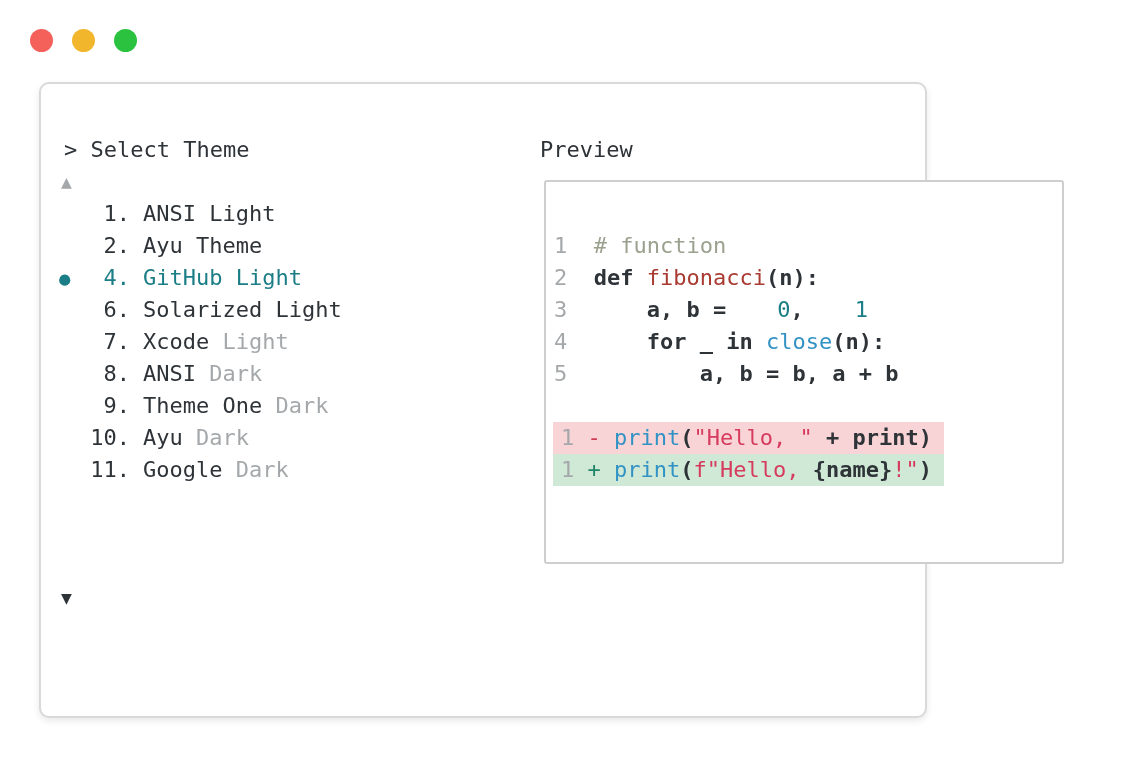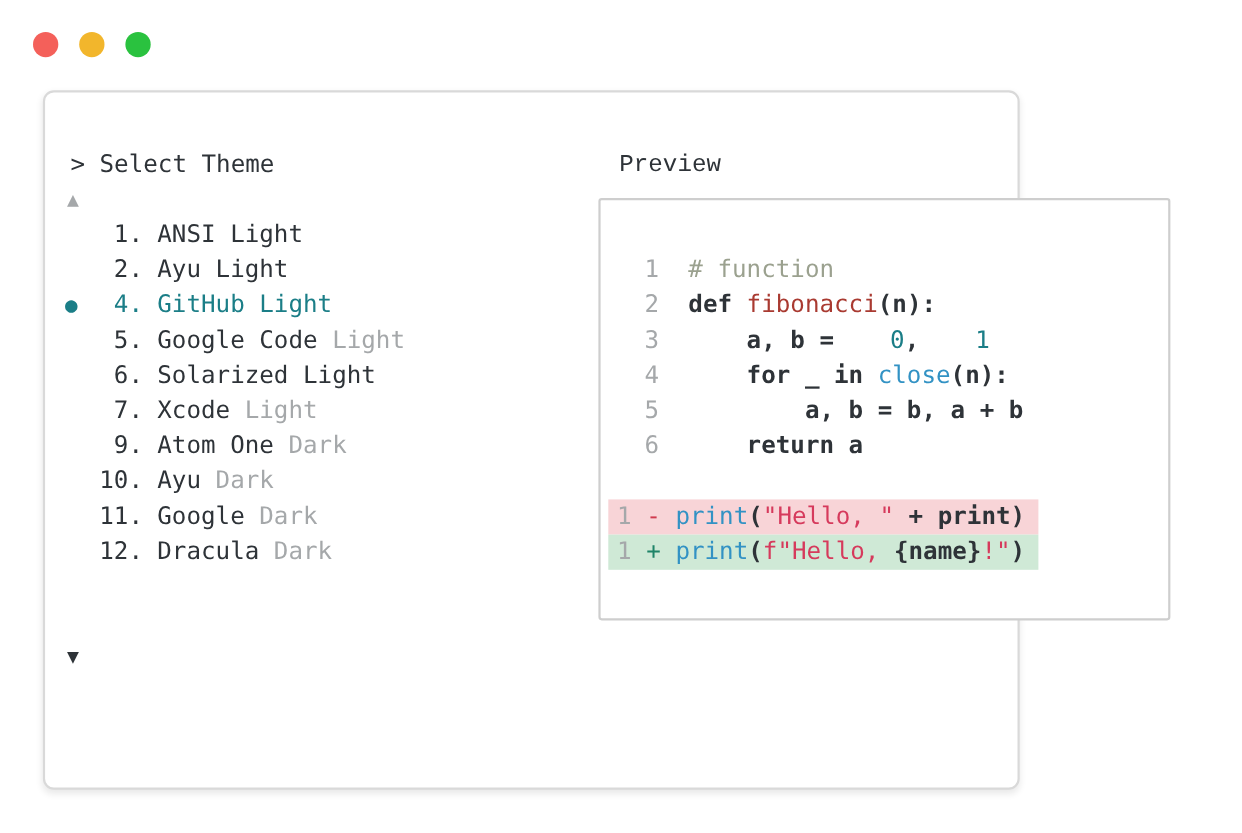--- a/index.html
+++ b/index.html
@@ -32,31 +32,31 @@
   .scroll-down{position:absolute;left:20px;top:498px;font-size:18px;line-height:32px;color:var(--dark);}
 
   #theme-list{position:absolute;left:0;top:114px;width:500px;}
   .row{height:32px;white-space:pre;cursor:default;}
   .marker{display:inline-block;width:20px;margin-left:18px;font-size:19px;color:var(--teal,#1b7e87);vertical-align:top;}
   .num{display:inline-block;width:51px;text-align:right;}
   .name{margin-left:13px;}
 
   .help{position:absolute;left:16px;top:560px;white-space:pre;color:var(--dim,#a5a8aa);}
 
-  .preview-label{position:absolute;left:522px;top:50px;color:var(--dark);font-family:Liberation Mono, monospace;}
+  .preview-label{position:absolute;left:499px;top:50px;color:var(--dark);}
   .preview-pane{
     position:absolute;left:503px;top:96px;width:520px;height:384px;
     box-sizing:border-box;
     border:2px solid var(--prev-border,#cecece);
     border-radius:3px;
     background:#ffffff;
     overflow:hidden;
   }
   #code-area{position:absolute;left:0;top:48px;width:100%;}
-  .cl{height:32px;white-space:pre;padding-left:40px;}
+  .cl{height:32px;white-space:pre;padding-left:8px;}
   .cl.diff{display:inline-block;height:32px;padding:0 12px 0 8px;margin-left:7px;}
   .cl.removed{background:var(--bg-removed,#f8d4d7);}
   .cl.added{background:var(--bg-added,#cfe9d6);}
 
   .tok.dk{color:var(--dark,#2e3338);font-weight:bold;}
   .tok.ln{color:var(--dim,#a5a8aa);}
   .tok.cm{color:var(--comment,#9ba18f);}
   .tok.fn{color:var(--fn-red,#a93a31);}
   .tok.bl{color:var(--blue,#3292c4);}
   .tok.num{color:var(--teal,#1b7e87);}
@@ -74,39 +74,37 @@
   <div class="tl red"></div>
   <div class="tl yellow"></div>
   <div class="tl green"></div>
 </div>
 
 <div class="window">
   <div class="prompt">&gt; Select Theme</div>
   <div class="scroll-up">▲</div>
   <div id="theme-list">
       <div class="row"><span class="marker"></span><span class="num">1.</span><span class="name"><span class="p dark">ANSI Light</span></span></div>
-      <div class="row"><span class="marker"></span><span class="num">2.</span><span class="name"><span class="p dark">Ayu Light</span></span></div>
+      <div class="row"><span class="marker"></span><span class="num">2.</span><span class="name"><span class="p dark">Ayu Theme</span></span></div>
       <div class="row selected"><span class="marker">●</span><span class="num">4.</span><span class="name"><span class="p teal">GitHub Light</span></span></div>
-      <div class="row"><span class="marker"></span><span class="num">5.</span><span class="name"><span class="p dark">Google Code </span><span class="p dim">Light</span></span></div>
       <div class="row"><span class="marker"></span><span class="num">6.</span><span class="name"><span class="p dark">Solarized Light</span></span></div>
       <div class="row"><span class="marker"></span><span class="num">7.</span><span class="name"><span class="p dark">Xcode </span><span class="p dim">Light</span></span></div>
-      <div class="row"><span class="marker"></span><span class="num">9.</span><span class="name"><span class="p dark">Atom One </span><span class="p dim">Dark</span></span></div>
+      <div class="row"><span class="marker"></span><span class="num">8.</span><span class="name"><span class="p dark">ANSI </span><span class="p dim">Dark</span></span></div>
+      <div class="row"><span class="marker"></span><span class="num">9.</span><span class="name"><span class="p dark">Theme One </span><span class="p dim">Dark</span></span></div>
       <div class="row"><span class="marker"></span><span class="num">10.</span><span class="name"><span class="p dark">Ayu </span><span class="p dim">Dark</span></span></div>
       <div class="row"><span class="marker"></span><span class="num">11.</span><span class="name"><span class="p dark">Google </span><span class="p dim">Dark</span></span></div>
-      <div class="row"><span class="marker"></span><span class="num">12.</span><span class="name"><span class="p dark">Dracula </span><span class="p dim">Dark</span></span></div>
     </div>
   <div class="scroll-down">▼</div>
 
   <div class="preview-label">Preview</div>
   <div class="preview-pane">
     <div id="code-area">
         <div class="cl"><span class="tok ln">1  </span><span class="tok cm"># function</span></div>
         <div class="cl"><span class="tok ln">2  </span><span class="tok dk">def </span><span class="tok fn">fibonacci</span><span class="tok dk">(n):</span></div>
         <div class="cl"><span class="tok ln">3  </span><span class="tok dk">    a, b = </span><span class="tok num">0</span><span class="tok dk">, </span><span class="tok num">1</span></div>
         <div class="cl"><span class="tok ln">4  </span><span class="tok dk">    for _ in </span><span class="tok bl">close</span><span class="tok dk">(n):</span></div>
         <div class="cl"><span class="tok ln">5  </span><span class="tok dk">        a, b = b, a + b</span></div>
-        <div class="cl"><span class="tok ln">6  </span><span class="tok dk">    return a</span></div>
         <div class="cl"></div>
         <div style="height: 32px;"><span class="cl diff removed"><span class="tok ln">1 </span><span class="tok mn">- </span><span class="tok bl">print</span><span class="tok dk">(</span><span class="tok st">"Hello, "</span><span class="tok dk"> + print)</span></span></div>
         <div style="height: 32px;"><span class="cl diff added"><span class="tok ln">1 </span><span class="tok pl">+ </span><span class="tok bl">print</span><span class="tok dk">(</span><span class="tok st">f"Hello, </span><span class="tok dk">{name}</span><span class="tok st">!"</span><span class="tok dk">)</span></span></div>
       </div>
   </div>
 </div>
 
 </body></html>

